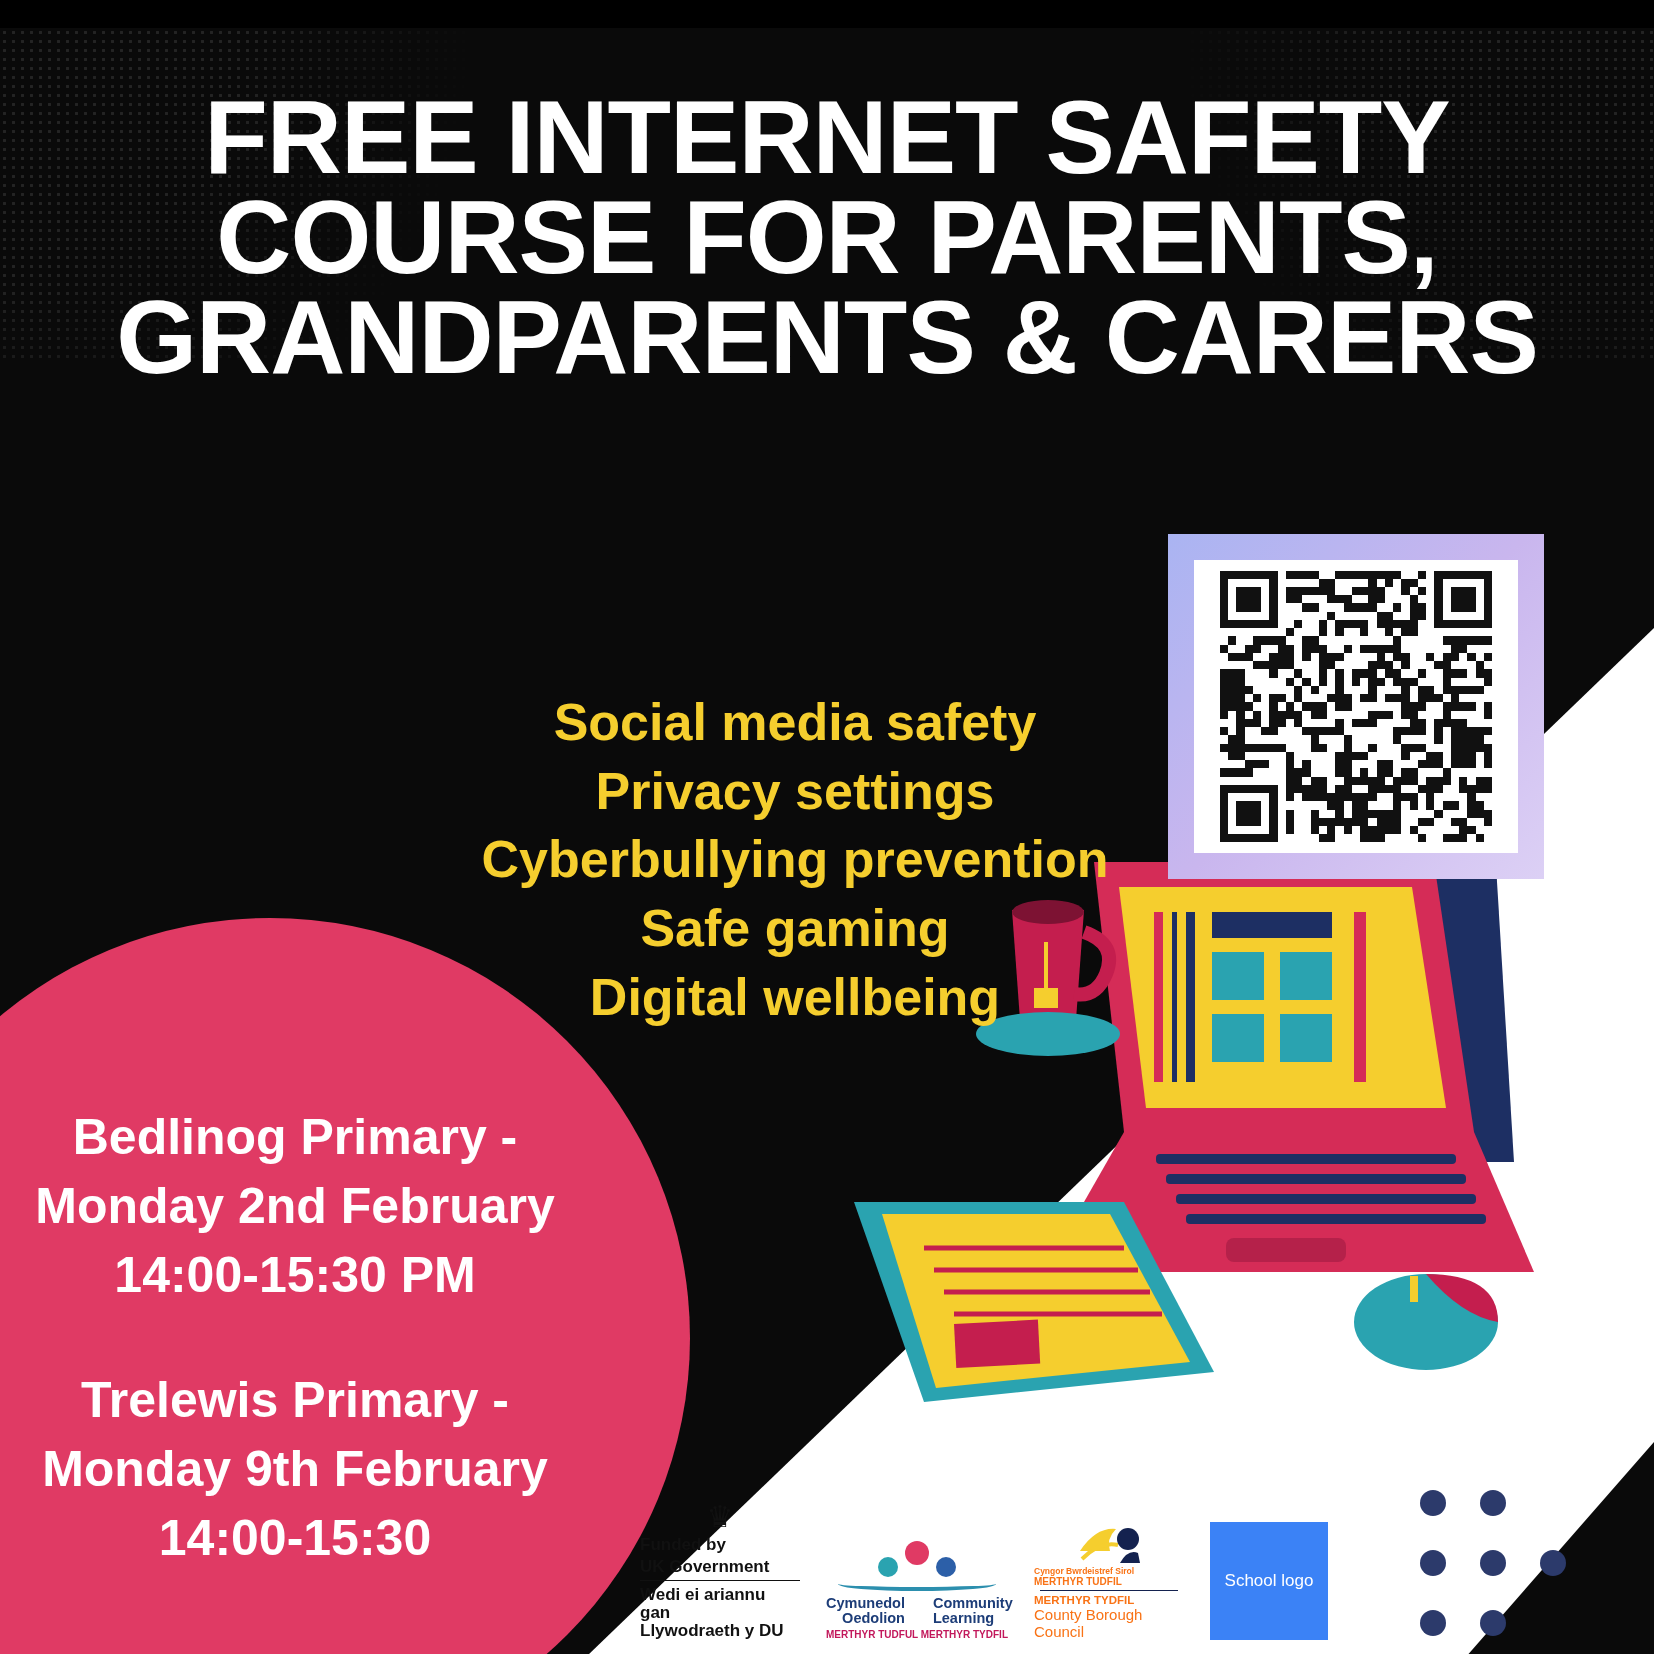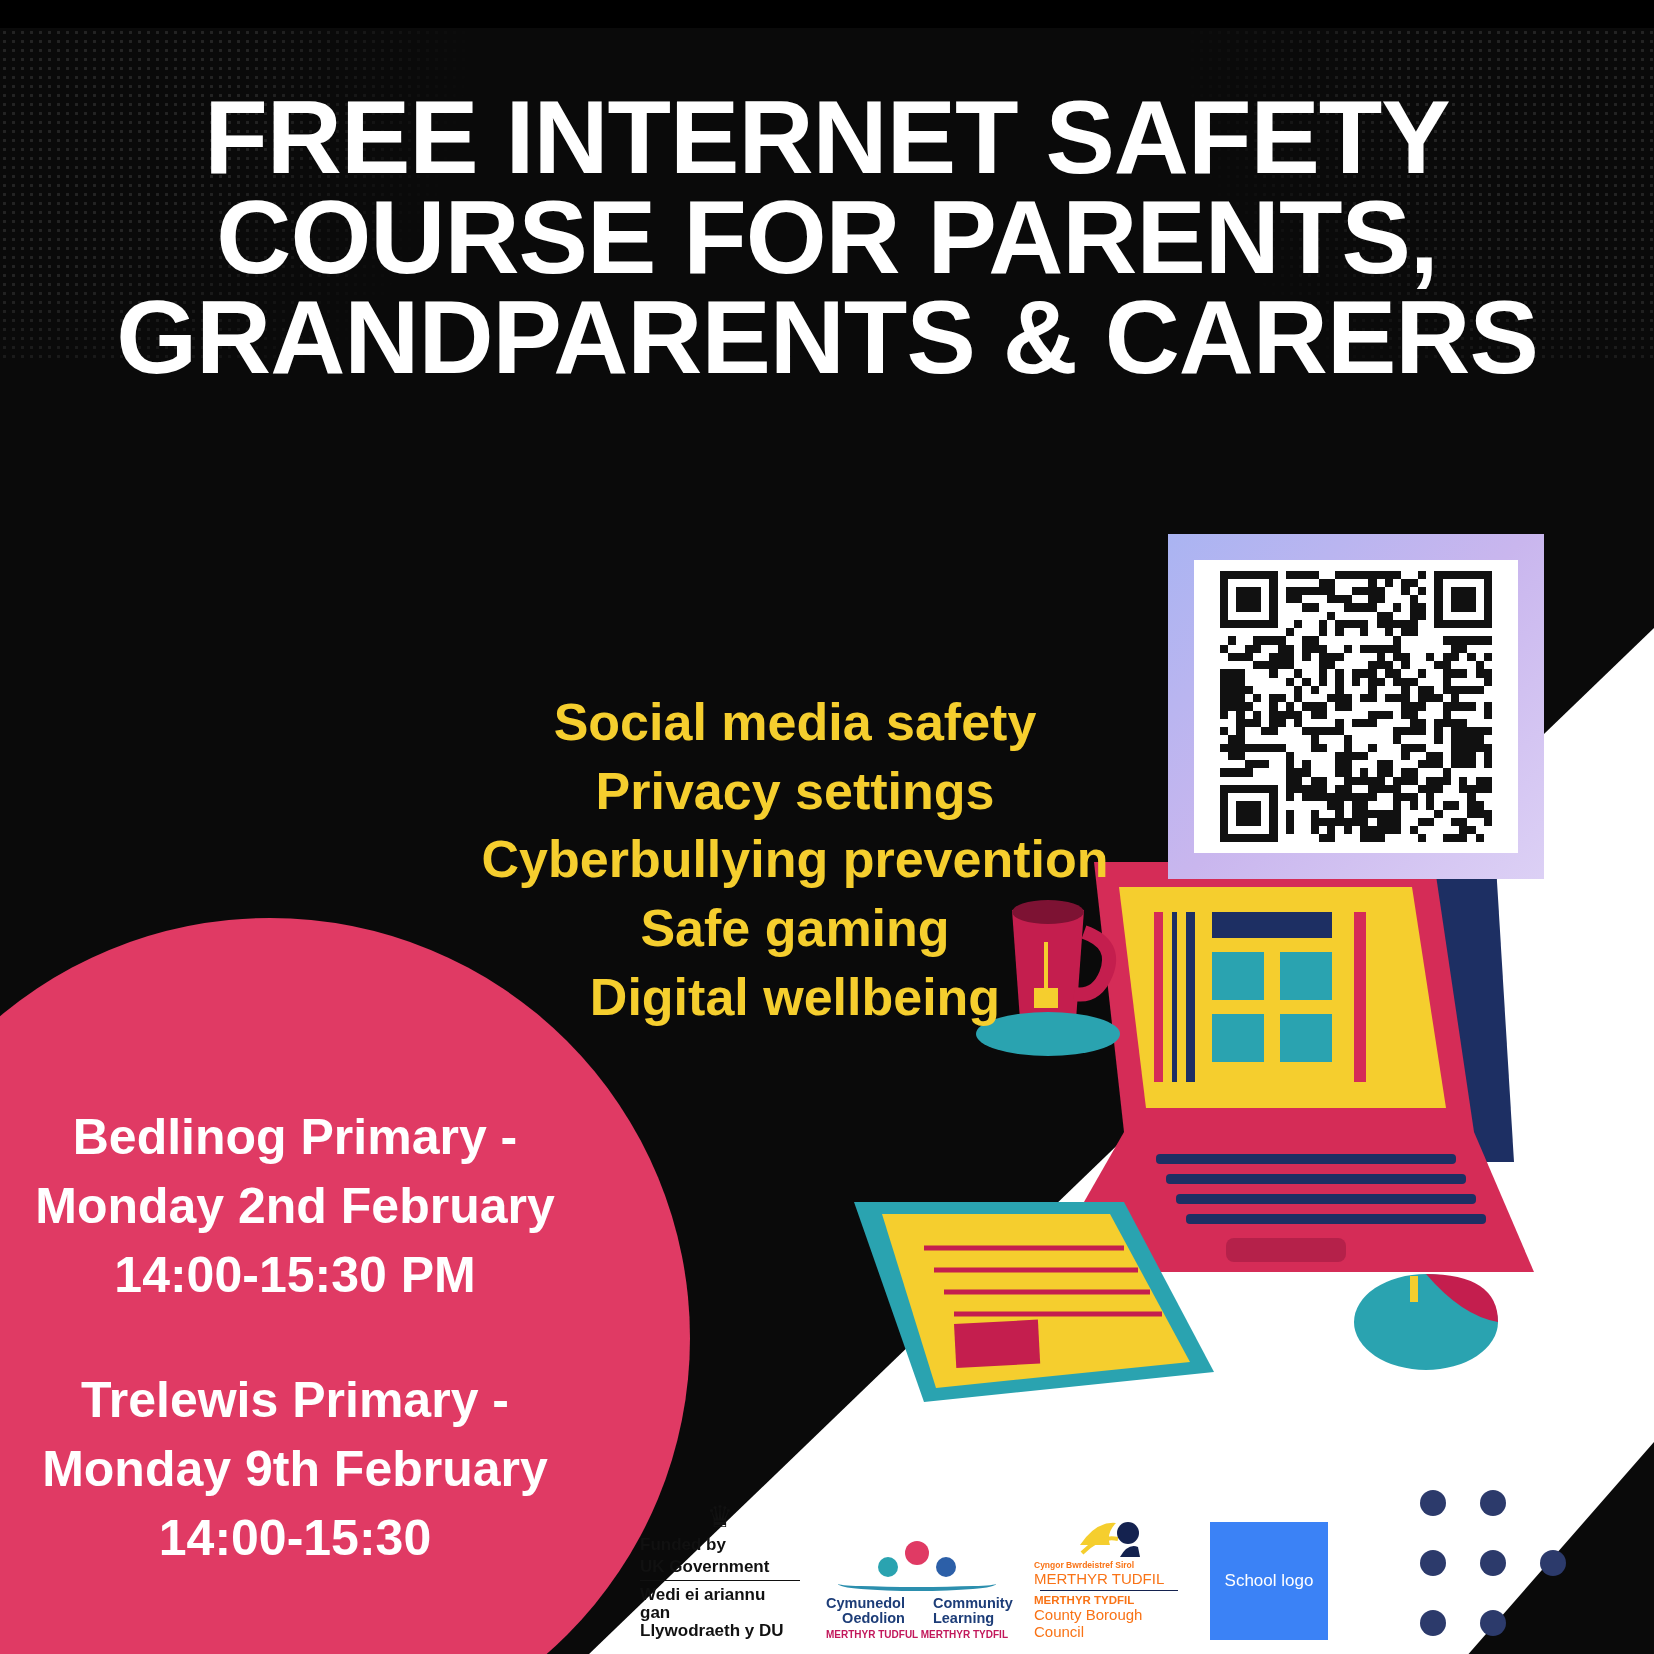--- a/index.html
+++ b/index.html
@@ -137,21 +137,21 @@
   .logo-cl .arc { height: 14px; border-bottom: 4px solid #2c8fae; border-radius: 0 0 60% 60%; margin: 0 12px 5px; }
   .logo-cl .txt { display: flex; gap: 14px; font-size: 14.5px; font-weight: 700; line-height: 1.04; }
   .logo-cl .txt .welsh { color: #1d3d78; text-align: right; }
   .logo-cl .txt .bar { width: 2px; background: #1d3d78; }
   .logo-cl .txt .eng { color: #1d3d78; }
   .logo-cl .sub { font-size: 10px; color: #c2185b; font-weight: 700; display: flex; justify-content: space-between; margin-top: 3px; }
 
   .logo-mt { width: 150px; color: #f97316; }
   .logo-mt .mark { height: 46px; display: flex; align-items: center; justify-content: center; gap: 3px; }
   .logo-mt .t1 { font-size: 8.5px; font-weight: 700; line-height: 1.15; }
-  .logo-mt .t2 { font-size: 15px; font-weight: 400; line-height: 1.1; }
+  .logo-mt .t2 { font-size: 10px; font-weight: 700; line-height: 1.1; }
   .logo-mt hr { border: none; border-top: 1px solid #14224f; margin: 3px 6px; }
   .logo-mt .t3 { font-size: 11.5px; font-weight: 700; line-height: 1.1; }
   .logo-mt .t4 { font-size: 15px; font-weight: 400; line-height: 1.1; }
 
   .logo-school {
     width: 118px; height: 118px;
     background: #3b82f6;
     display: flex; align-items: center; justify-content: center;
   }
   .logo-school span { color: #fff; font-size: 17px; }

